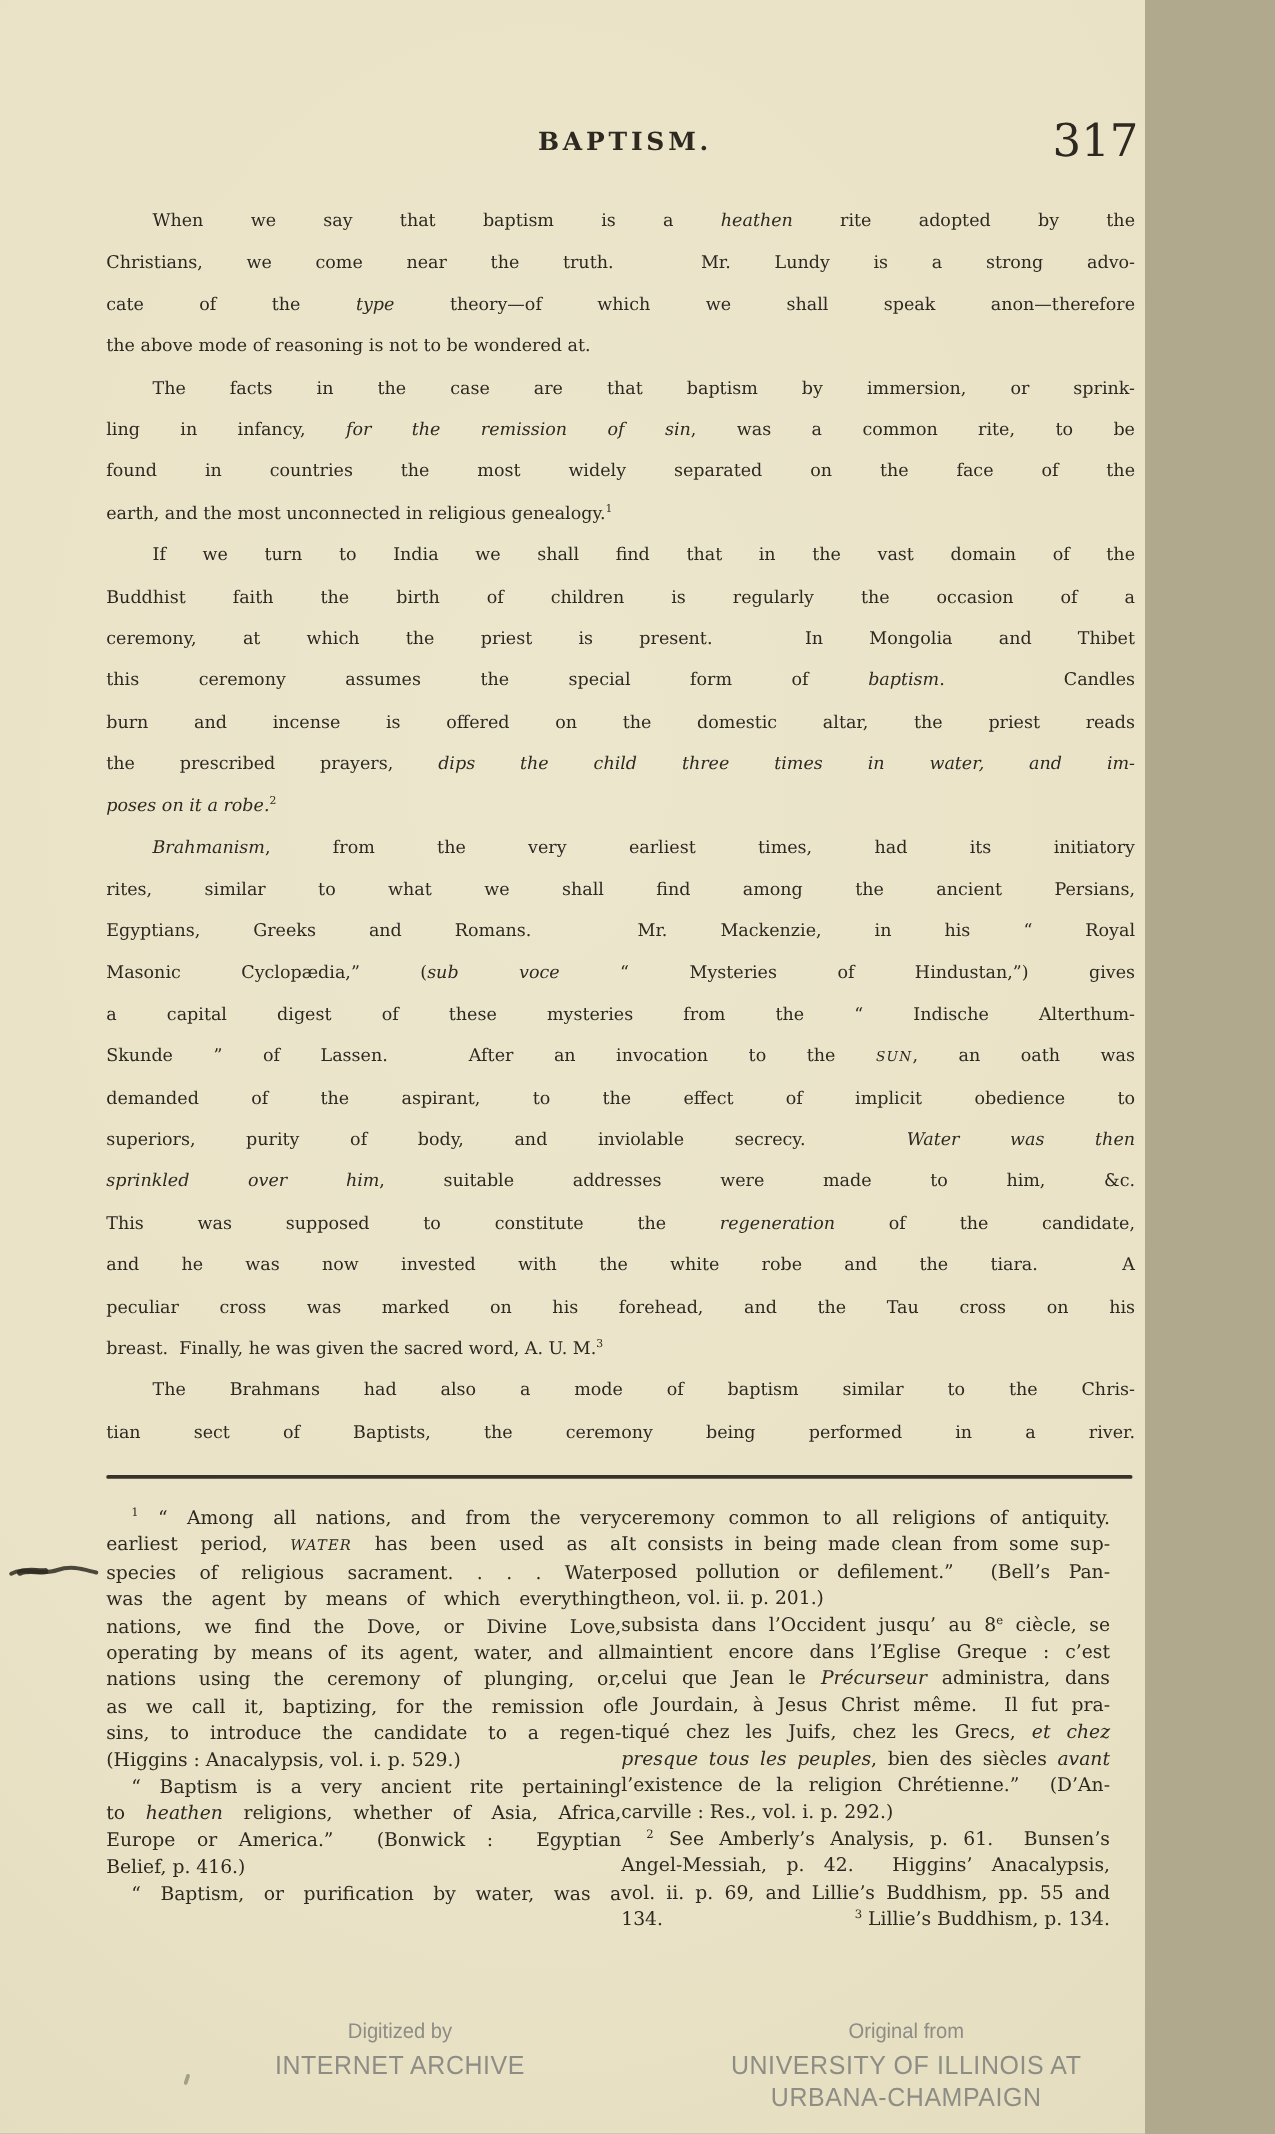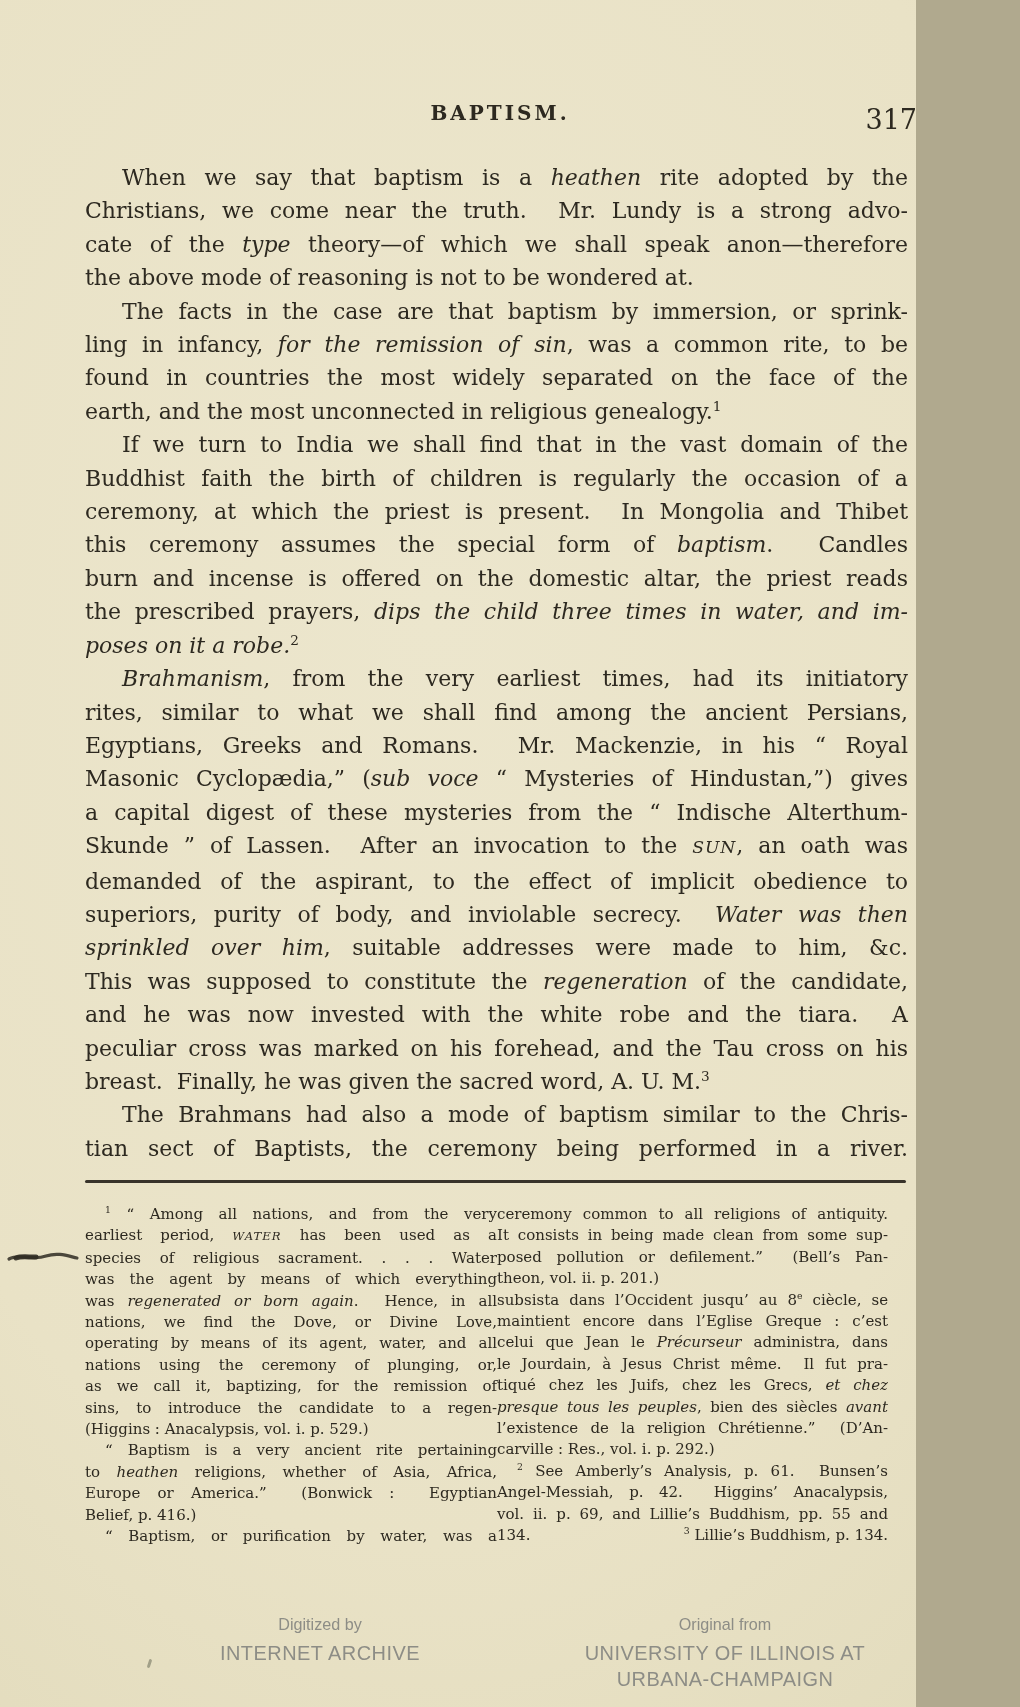--- a/index.html
+++ b/index.html
@@ -9,26 +9,26 @@
     background:
       radial-gradient(130% 105% at 47% 36%, #ece6cd 0%, #e9e2c6 52%, #e2dbbc 78%, #d6cfae 100%);
     font-family:"DejaVu Serif", serif;
     color:#2d2920;
   }
   .running-head {
     position:absolute; left:60px; top:101px; width:880px;
     text-align:center; font-size:20px; font-weight:bold; letter-spacing:3px;
   }
   .pageno {
-    position:absolute; left:842px; top:104px; width:75px;
-    text-align:right; font-size:27px;
+    position:absolute; left:842px; top:93px; width:75px;
+    font-size:36px;
   }
   .main {
     position:absolute; left:85px; top:161px; width:823px;
-    font-size:22px; line-height:33.4px;
+    font-size:14px; line-height:33.4px;
   }
   .fnotes {
     position:absolute; left:85px; top:1204px; width:823px;
     display:flex; justify-content:flex-start;
     font-size:15px; line-height:21.4px;
   }
   .fcol-left  { width:412px; }
   .fcol-right { width:391px; }
   .line { text-align:justify; text-align-last:justify; white-space:pre-wrap; }
   .line.end { text-align-last:left; }
@@ -102,21 +102,20 @@
     </div>
 
   <div class="rule"></div>
 
   <div class="fnotes">
     <div class="fcol-left" id="fn-left">
         <div class="line indent"><span class="sup">1</span><span> “ Among all nations, and from the very</span></div>
         <div class="line"><span>earliest period, </span><span class="sc">WATER</span><span> has been used as a</span></div>
         <div class="line"><span>species of religious sacrament. . . . Water</span></div>
         <div class="line"><span>was the agent by means of which everything</span></div>
-        <div class="line"><span>was </span><span class="i">regenerated or born again</span><span>.  Hence, in all</span></div>
         <div class="line"><span>nations, we find the Dove, or Divine Love,</span></div>
         <div class="line"><span>operating by means of its agent, water, and all</span></div>
         <div class="line"><span>nations using the ceremony of plunging, or,</span></div>
         <div class="line"><span>as we call it, baptizing, for the remission of</span></div>
         <div class="line"><span>sins, to introduce the candidate to a regen-</span></div>
         <div class="line end"><span>(Higgins : Anacalypsis, vol. i. p. 529.)</span></div>
         <div class="line indent"><span>“ Baptism is a very ancient rite pertaining</span></div>
         <div class="line"><span>to </span><span class="i">heathen</span><span> religions, whether of Asia, Africa,</span></div>
         <div class="line"><span>Europe or America.”  (Bonwick :  Egyptian</span></div>
         <div class="line end"><span>Belief, p. 416.)</span></div>

